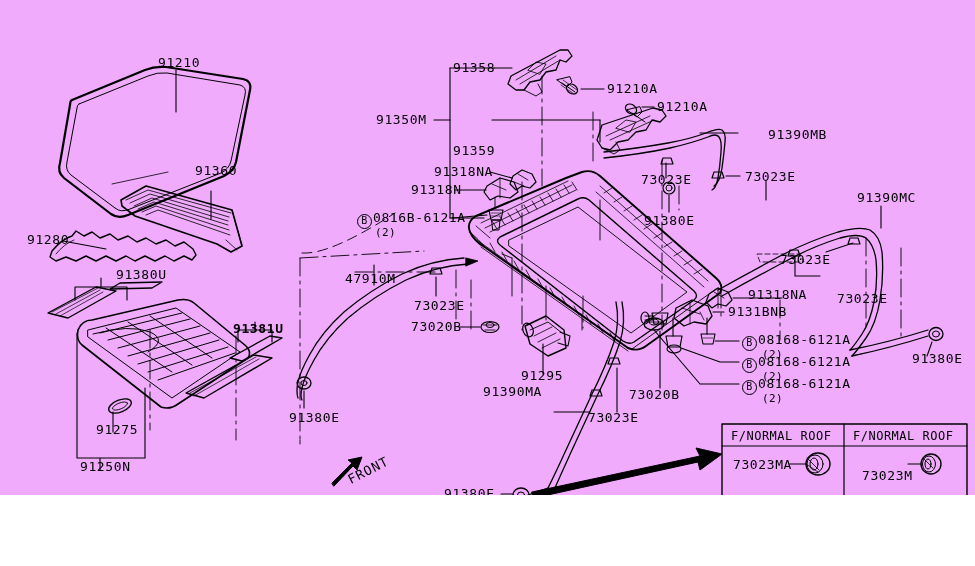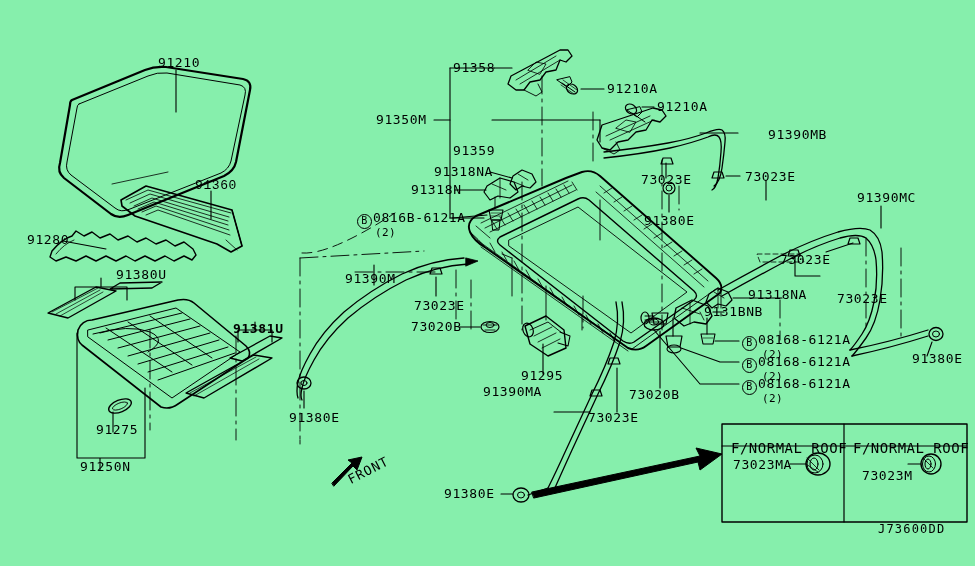--- a/index.html
+++ b/index.html
@@ -1,34 +1,34 @@
 <!DOCTYPE html>
 <html><head>
 <meta charset="utf-8">
 <style>
   html,body{margin:0;padding:0;background:#fff;}
   #page{
     position:relative;
-    width:975px;height:566px;
-    background:#86efac;
+    width:975px;height:495px;
+    background:#f0abfc;
     overflow:hidden;
     font-family:"DejaVu Sans Mono","Liberation Mono",monospace;
   }
   #art{position:absolute;left:0;top:0;width:975px;height:566px;}
   .lbl{
     position:absolute;
     font-family:"DejaVu Sans Mono","Liberation Mono",monospace;
     font-size:13px;
     letter-spacing:0.6px;
     color:#000;
     white-space:nowrap;
     line-height:13px;
   }
   .lbl.dwg{font-size:12px;letter-spacing:1.2px;margin-top:17px;}
-  .lbl.box{font-size:14px;letter-spacing:0.5px;margin-top:12px;}
+  .lbl.box{font-size:12px;letter-spacing:0.5px;}
   .bcirc{
     display:inline-block;
     width:13px;height:13px;
     border:1.3px solid #000;
     border-radius:50%;
     text-align:center;
     line-height:12px;
     font-size:10px;
     margin-right:1px;
     vertical-align:-2px;
@@ -479,21 +479,21 @@
         <path d="M766,180 L766,200" stroke-dasharray="0"></path>
 
         <path d="M790,464 L806,464"></path>
         <path d="M908,464 L921,464"></path>
       </g>
 
     </g>
   </svg>
 
   <div class="lbl" style="left:158px;top:56px;">91210</div>
-  <div class="lbl" style="left:195px;top:179px;font-family:Liberation Mono, monospace;">91360</div>
+  <div class="lbl" style="left:195px;top:164px;">91360</div>
   <div class="lbl" style="left:27px;top:233px;">91280</div>
   <div class="lbl" style="left:72px;top:268px;margin-left:44px;">91380U</div>
   <div class="lbl" style="left:233px;top:322px;font-weight:bold;">91381U</div>
   <div class="lbl" style="left:96px;top:423px;">91275</div>
   <div class="lbl" style="left:80px;top:460px;">91250N</div>
 
   <div class="lbl" style="left:453px;top:61px;">91358</div>
   <div class="lbl" style="left:376px;top:113px;">91350M</div>
   <div class="lbl" style="left:453px;top:113px;margin-top:31px;">91359</div>
   <div class="lbl" style="left:607px;top:82px;">91210A</div>
@@ -510,33 +510,33 @@
   <div class="lbl" style="left:744px;top:128px;margin-left:24px;">91390MB</div>
   <div class="lbl" style="left:641px;top:173px;">73023E</div>
   <div class="lbl" style="left:745px;top:170px;">73023E</div>
   <div class="lbl" style="left:644px;top:214px;">91380E</div>
 
   <div class="lbl" style="left:857px;top:191px;">91390MC</div>
   <div class="lbl" style="left:780px;top:253px;">73023E</div>
   <div class="lbl" style="left:837px;top:292px;">73023E</div>
   <div class="lbl" style="left:912px;top:352px;">91380E</div>
 
-  <div class="lbl" style="left:345px;top:272px;">91390M</div>
+  <div class="lbl" style="left:345px;top:272px;">47910M</div>
   <div class="lbl" style="left:414px;top:299px;">73023E</div>
   <div class="lbl" style="left:411px;top:320px;">73020B</div>
   <div class="lbl" style="left:289px;top:411px;">91380E</div>
 
   <div class="lbl" style="left:521px;top:369px;">91295</div>
   <div class="lbl" style="left:483px;top:385px;">91390MA</div>
   <div class="lbl" style="left:588px;top:411px;">73023E</div>
   <div class="lbl" style="left:629px;top:388px;">73020B</div>
   <div class="lbl" style="left:444px;top:487px;">91380E</div>
 
   <div class="lbl" style="left:748px;top:288px;">91318NA</div>
-  <div class="lbl" style="left:704px;top:305px;text-align:center;">9131BNB</div>
+  <div class="lbl" style="left:728px;top:305px;text-align:center;">9131BNB</div>
 
   <div class="lbl" style="left:742px;top:333px;">
     <span class="bcirc">B</span><span>08168-6121A</span>
   </div>
   <div class="qty" style="left:762px;top:348px;">(2)</div>
 
   <div class="lbl" style="left:742px;top:355px;">
     <span class="bcirc">B</span><span>08168-6121A</span>
   </div>
   <div class="qty" style="left:762px;top:370px;">(2)</div>

